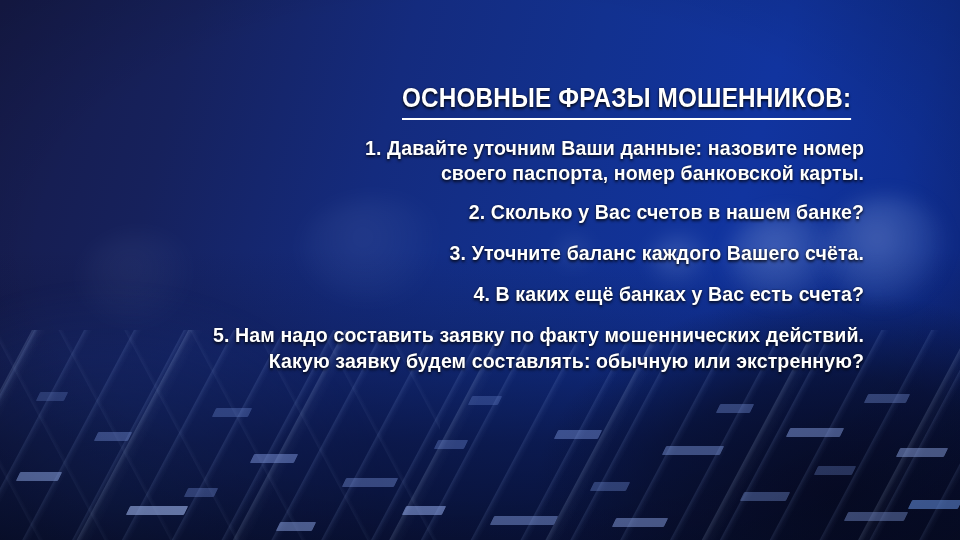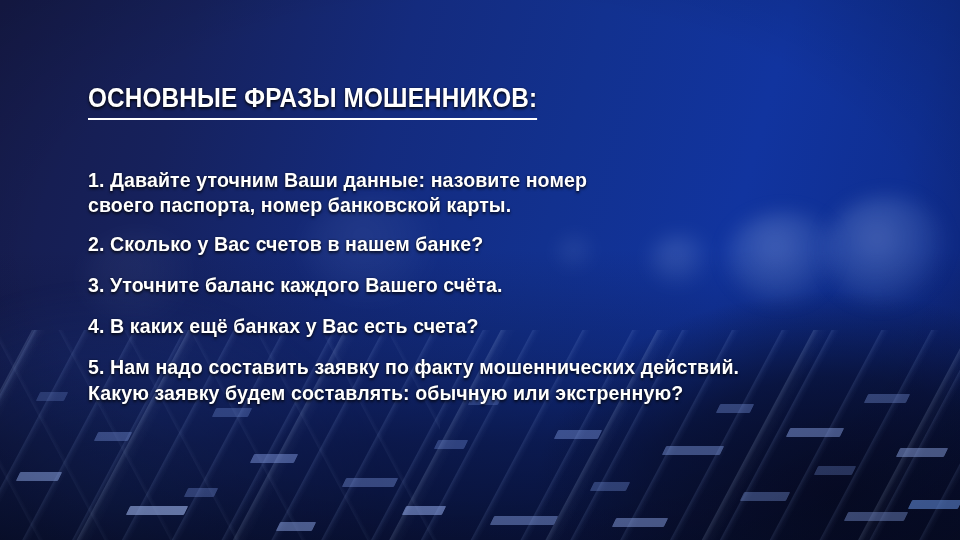--- a/index.html
+++ b/index.html
@@ -170,44 +170,45 @@
         rgba(0,0,0,0) 52%,
         rgba(0,0,0,0.22) 88%,
         rgba(0,0,0,0.38) 100%);
     pointer-events: none;
   }
 
   
 
   .content {
     position: absolute;
-    left: 88px;
+    left: 81px;
     top: 84px;
     width: 820px;
+    text-align: right;
   }
 
   .title {
     display: inline-block;
     color: #ffffff;
     font-size: 27px;
     font-weight: 700;
     letter-spacing: 0.2px;
     line-height: 1.06;
     transform: scaleX(0.90);
     transform-origin: left center;
     white-space: nowrap;
     text-shadow:
       0 2px 3px rgba(0,0,0,0.78),
       0 0 2px rgba(0,0,0,0.55);
     padding-bottom: 5px;
     border-bottom: 2px solid #ffffff;
   }
 
   .lines {
-    margin-top: 47px;
+    margin-top: 15px;
   }
 
   .phrase {
     color: #ffffff;
     font-size: 20.5px;
     font-weight: 700;
     line-height: 1.26;
     letter-spacing: 0.1px;
     margin: 0 0 15px 0;
     transform: scaleX(0.955);

